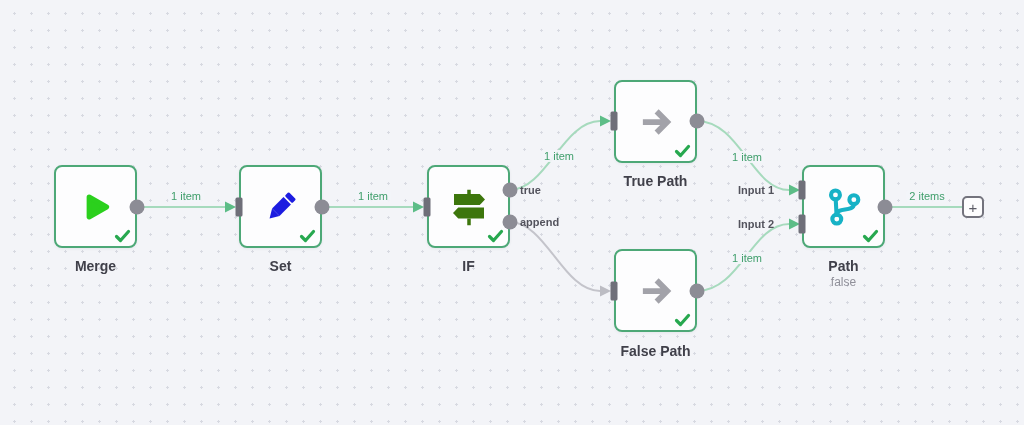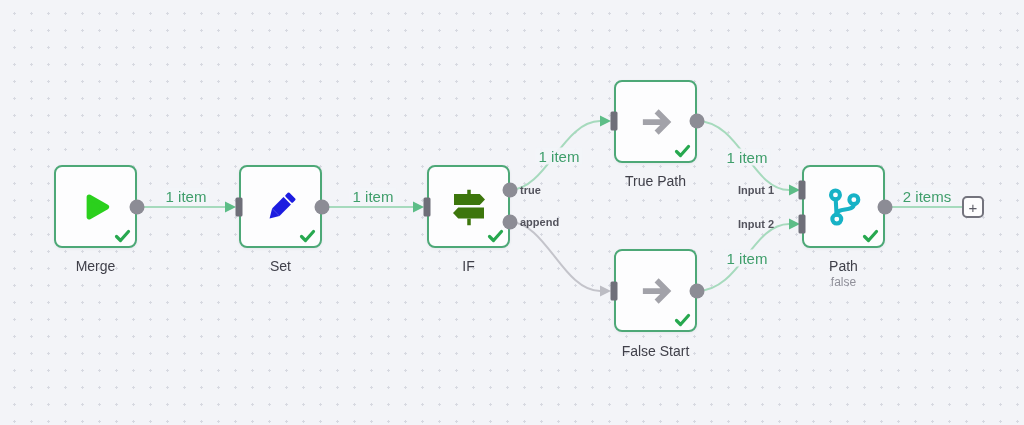--- a/index.html
+++ b/index.html
@@ -18,29 +18,29 @@
   .node{
     position:absolute;width:83px;height:83px;box-sizing:border-box;
     background:#fdfdfe;border:2px solid #4da877;border-radius:8px;
     box-shadow:0 1px 3px rgba(60,70,90,.07);
     display:flex;align-items:center;justify-content:center;z-index:2;
   }
   .node .icon{display:block;line-height:0;}
   .node .check{position:absolute;right:4px;bottom:2px;line-height:0;}
   .node-label{
     position:absolute;transform:translateX(-50%);z-index:4;
-    font-size:14px;font-weight:400;color:#40404a;white-space:nowrap;text-align:center;
+    font-size:14px;font-weight:700;color:#40404a;white-space:nowrap;text-align:center;
   }
   .node-sublabel{
     position:absolute;transform:translateX(-50%);z-index:4;
     font-size:12px;font-weight:400;color:#90909a;white-space:nowrap;text-align:center;
   }
   .conn-label{
     position:absolute;transform:translate(-50%,-50%);z-index:5;
-    font-size:15px;color:#3f9e6b;white-space:nowrap;
+    font-size:11px;color:#3f9e6b;white-space:nowrap;
     background:rgba(243,244,248,.92);padding:0 3px;border-radius:2px;
   }
   .port-label{
     position:absolute;transform:translateY(-50%);z-index:5;
     font-size:11px;color:#53535d;white-space:nowrap;font-weight:bold;
   }
   .port-label.right-align{text-align:center;}
   .add-node-btn{
     position:absolute;left:962px;top:196px;width:22px;height:22px;box-sizing:border-box;
     background:#fdfdfe;border:2px solid #73737d;border-radius:5px;z-index:4;
@@ -194,21 +194,21 @@
 
   <div class="port-label" style="left:520px;top:190px">true</div>
   <div class="port-label" style="left:520px;top:222px">append</div>
   <div class="port-label right-align" style="left:721px;top:190px;width:70px">Input 1</div>
   <div class="port-label right-align" style="left:721px;top:224px;width:70px">Input 2</div>
 
   <div class="node-label" style="left:95.5px;top:258px">Merge</div>
   <div class="node-label" style="left:280.5px;top:258px">Set</div>
   <div class="node-label" style="left:468.5px;top:258px">IF</div>
   <div class="node-label" style="left:655.5px;top:173px">True Path</div>
-  <div class="node-label" style="left:655.5px;top:343px">False Start</div>
+  <div class="node-label" style="left:655.5px;top:343px">False Path</div>
   <div class="node-label" style="left:843.5px;top:258px">Path</div>
   <div class="node-sublabel" style="left:843.5px;top:275px">false</div>
 
   <button class="add-node-btn">
     <span>+</span>
   </button>
 
 </div>
 
 </body></html>

